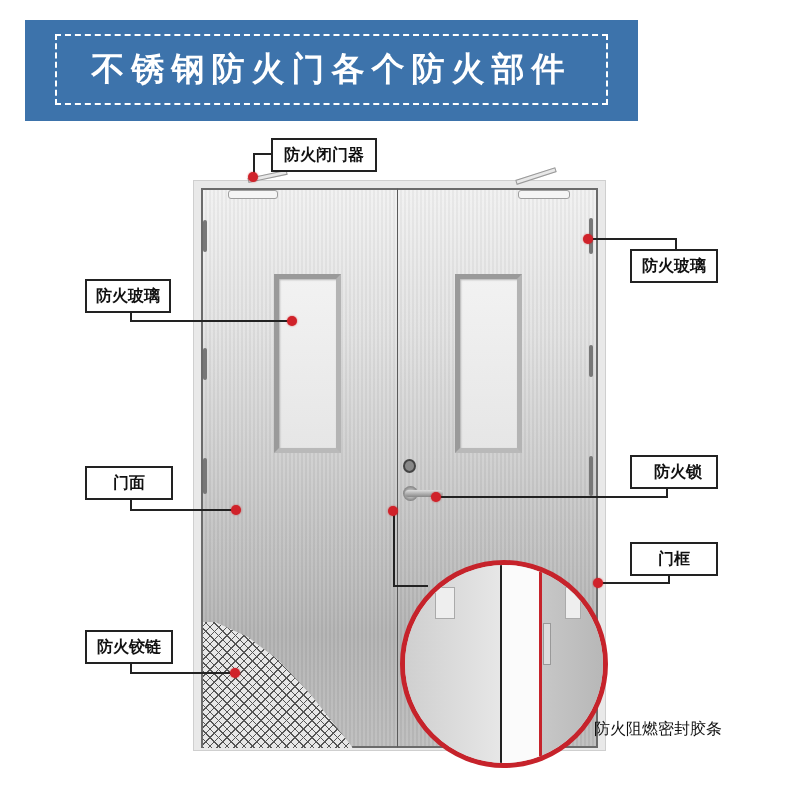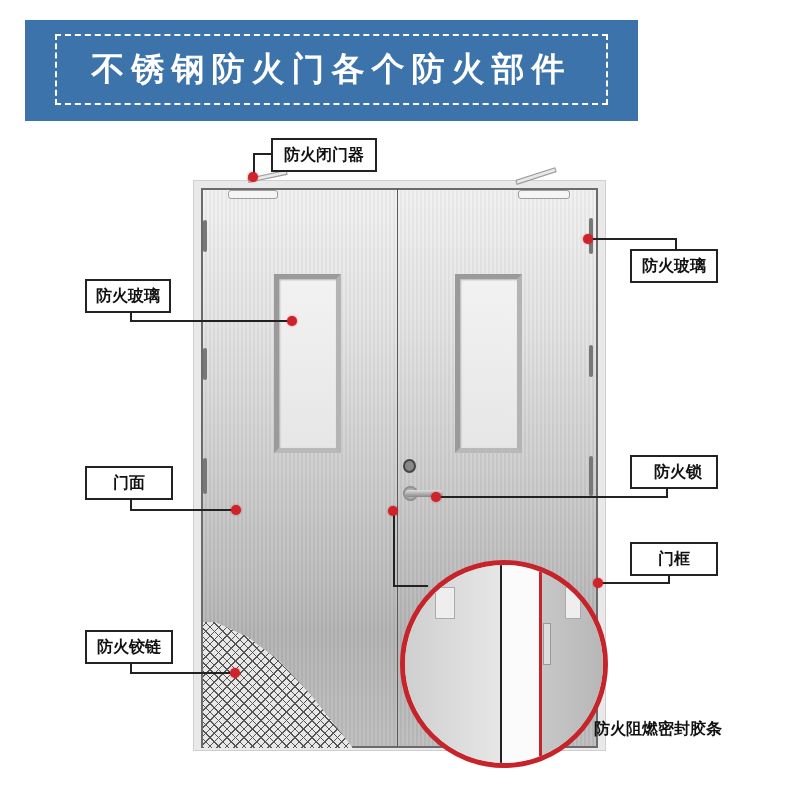--- a/index.html
+++ b/index.html
@@ -26,21 +26,21 @@
   .zoom-circle{position:absolute;left:400px;top:560px;width:208px;height:208px;border-radius:50%;border:5px solid #c6232b;box-sizing:border-box;overflow:hidden;z-index:5;background:#d9d9d9;}
   .zc-left{position:absolute;left:0;top:0;width:97px;height:100%;background:linear-gradient(90deg,#cfcfcf,#e7e7e7);}
   .zc-gap{position:absolute;left:95px;top:0;width:39px;height:100%;background:#fbfbfb;border-left:2px solid #222;}
   .zc-seal{position:absolute;left:134px;top:0;width:3px;height:100%;background:#c6232b;}
   .zc-right{position:absolute;left:137px;top:0;width:70px;height:100%;background:linear-gradient(90deg,#c7c7c7,#b5b5b5);}
   .zc-win{position:absolute;background:#eee;border:1px solid #aaa;}
   .zc-lock{position:absolute;left:138px;top:58px;width:6px;height:40px;background:#ddd;border:1px solid #999;}
   .label{position:absolute;background:#fff;border:2px solid #222;box-sizing:border-box;height:34px;display:flex;align-items:center;justify-content:center;font-size:16px;font-weight:bold;color:#111;z-index:6;}
   .line{position:absolute;background:#222;z-index:4;}
   .dot{position:absolute;width:10px;height:10px;border-radius:50%;background:#d0222a;z-index:7;box-shadow:0 0 2px rgba(200,0,0,.6);}
-  .plain-label{position:absolute;left:594px;top:719px;font-size:16px;font-weight:bold;color:#111;z-index:6;}
+  .plain-label{position:absolute;left:594px;top:719px;font-size:16px;font-weight:normal;color:#111;z-index:6;}
 </style>
 </head>
 <body>
 
 <div class="banner">
   <div class="banner-inner">
     <span class="banner-title">不锈钢防火门各个防火部件</span>
   </div>
 </div>
 

